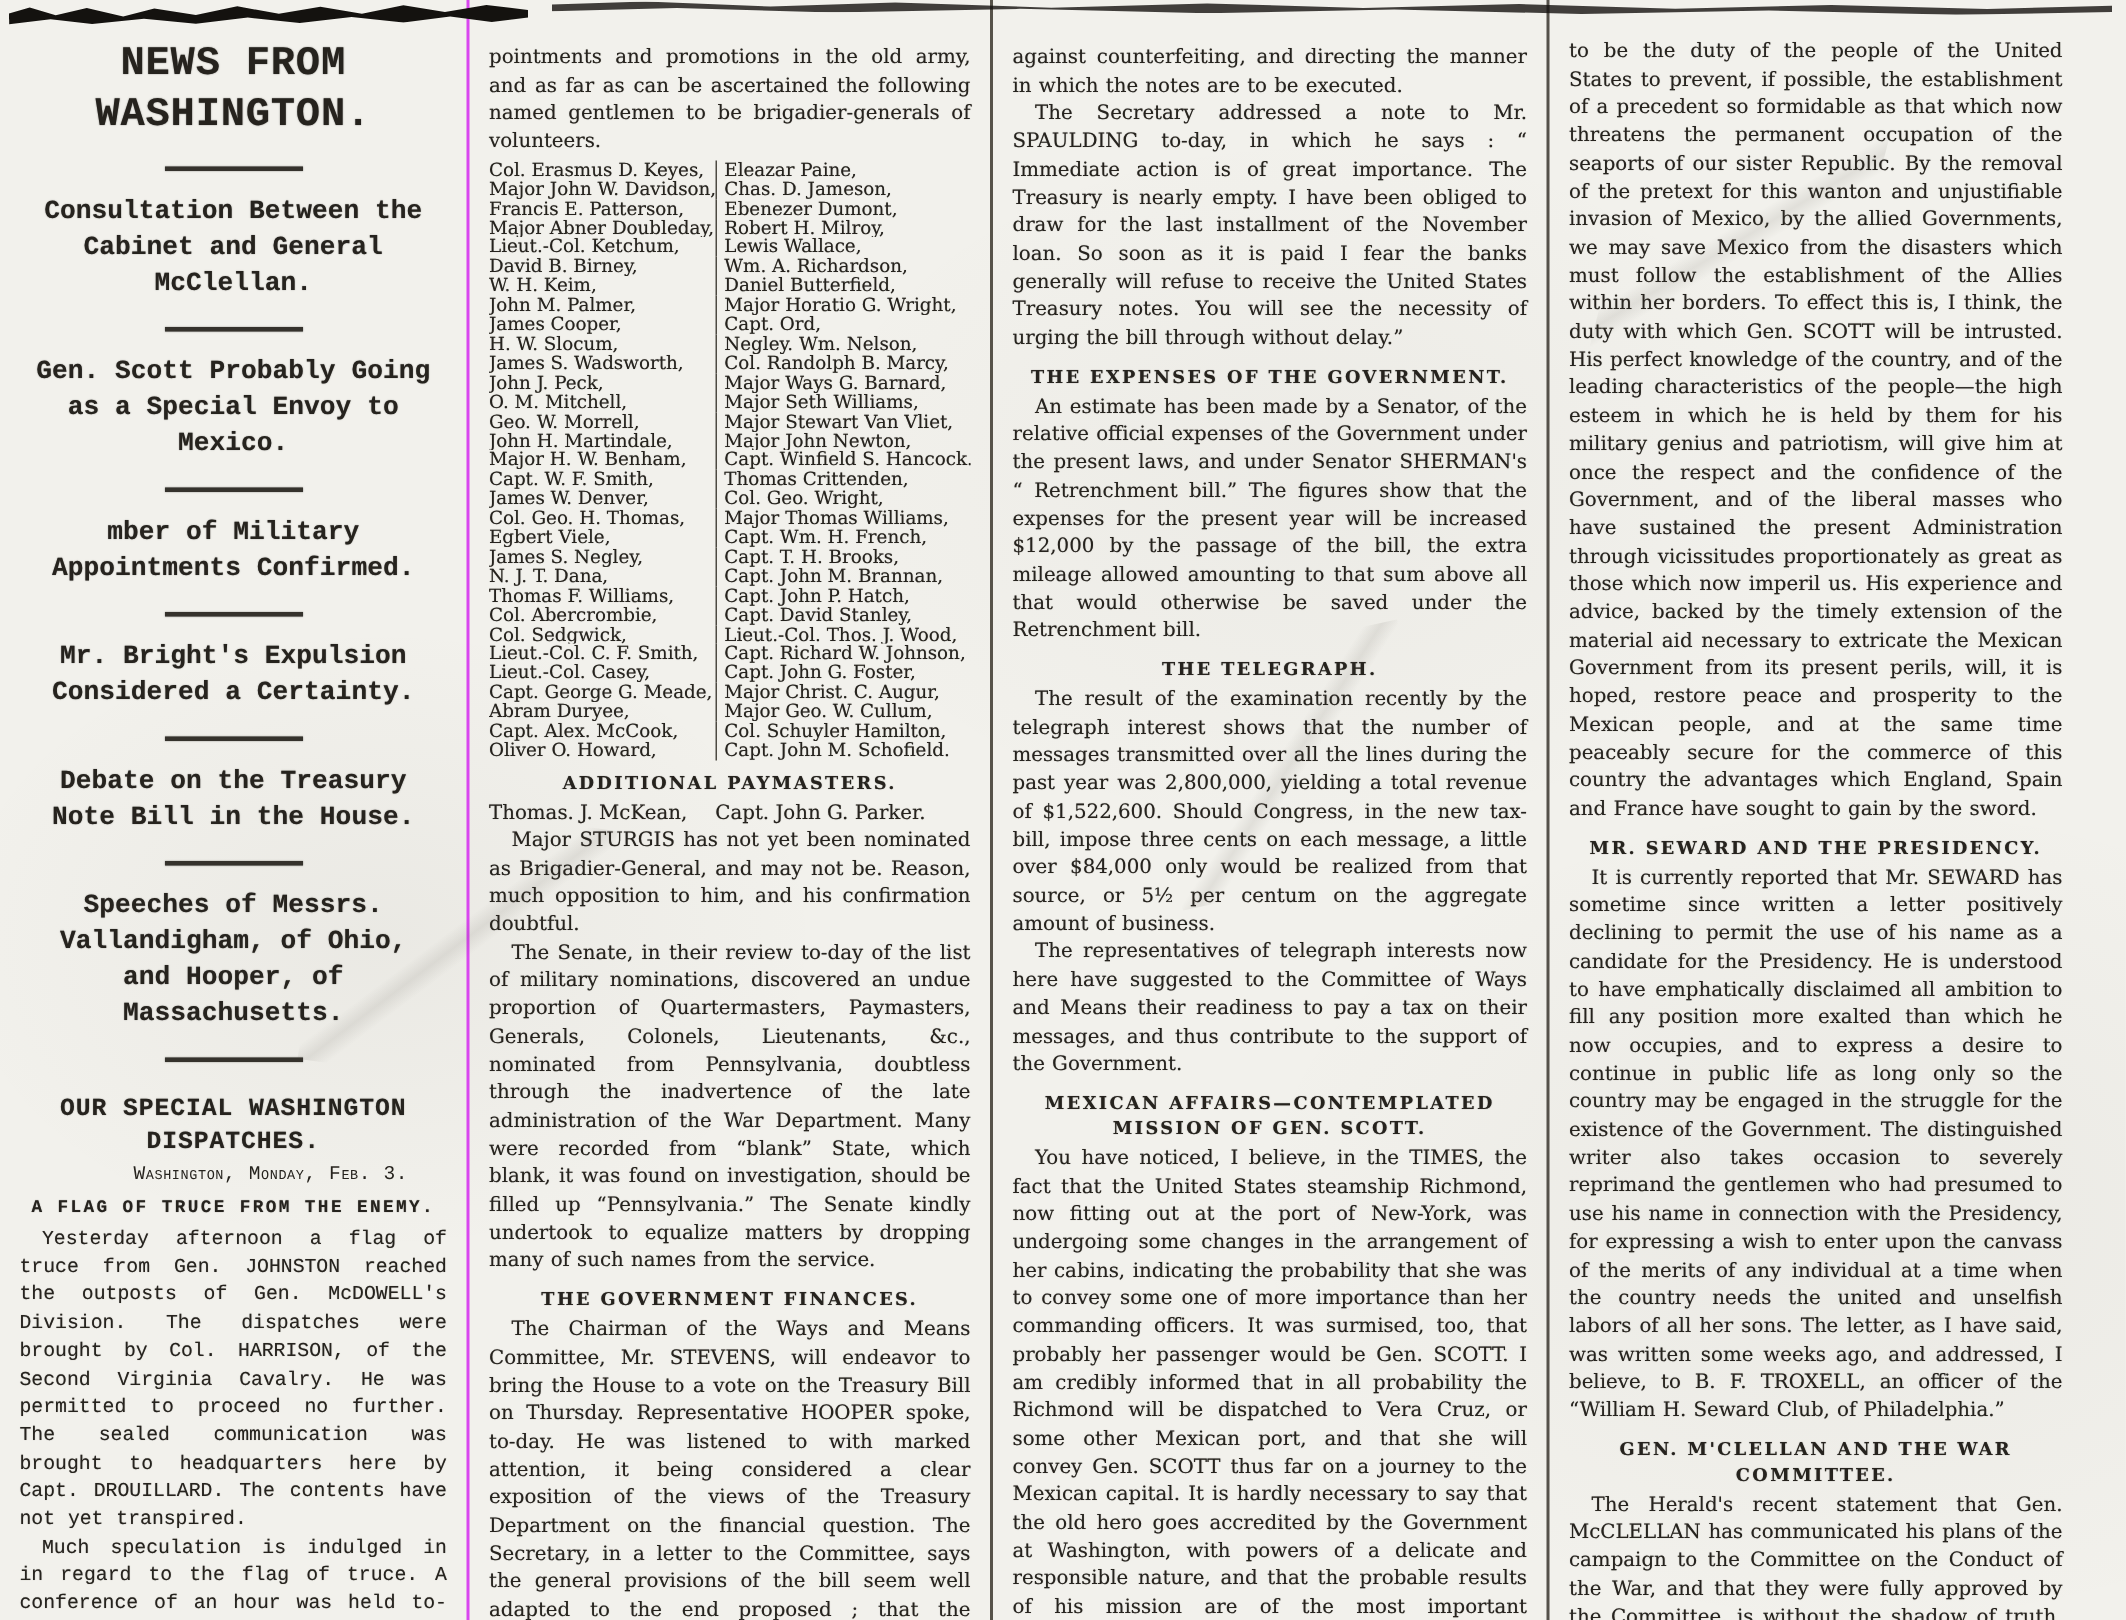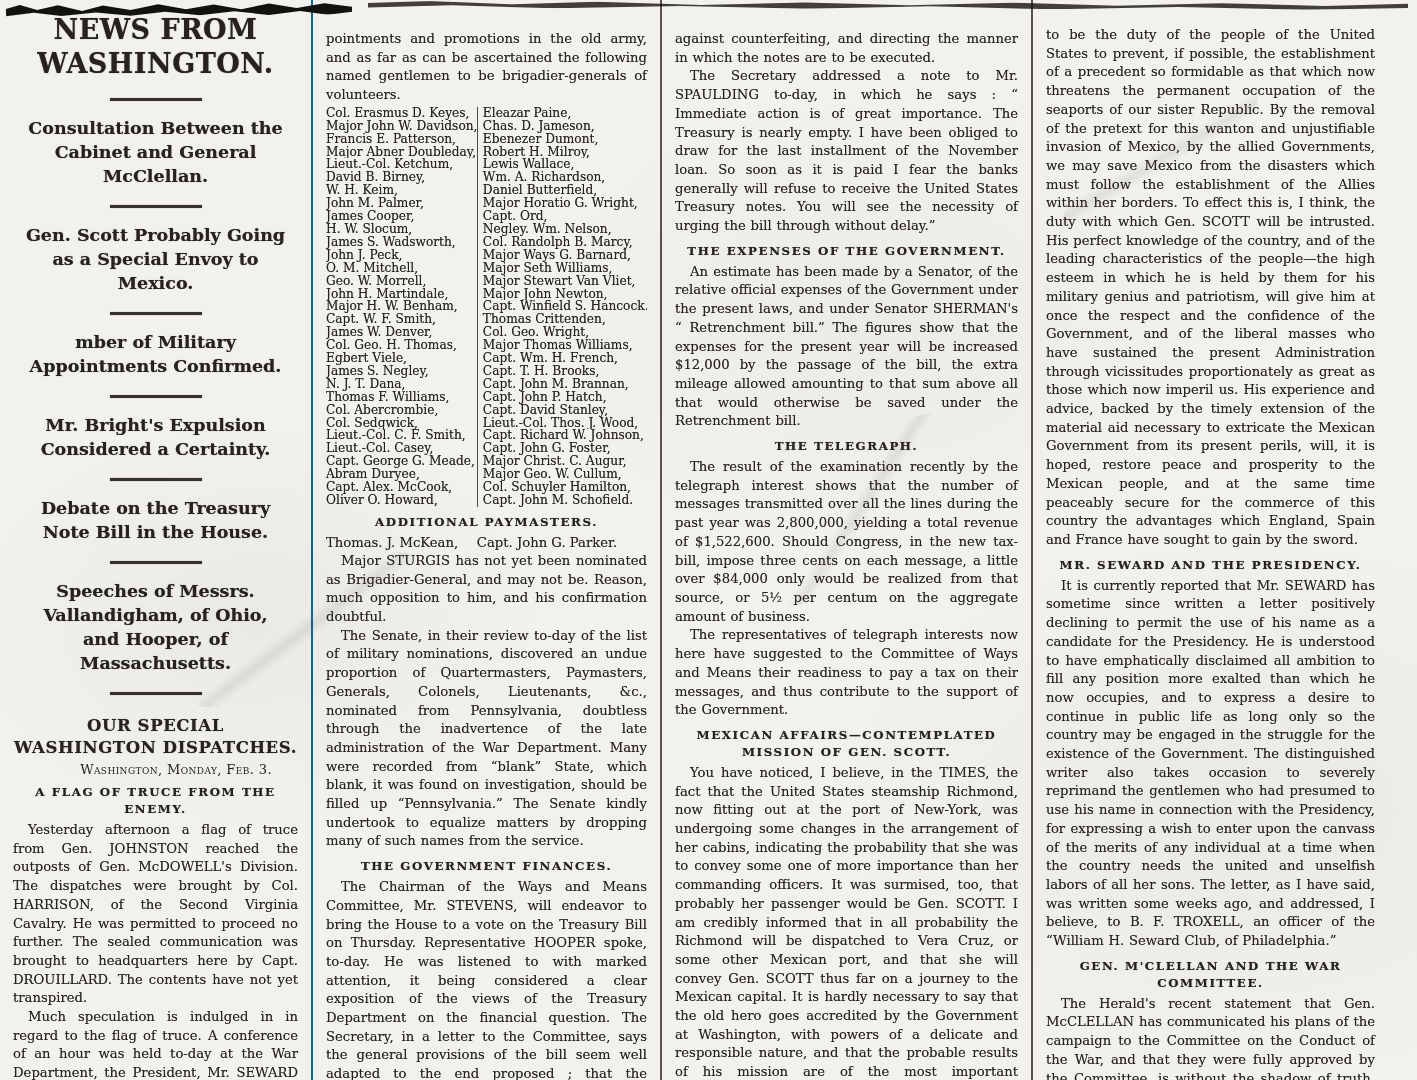--- a/index.html
+++ b/index.html
@@ -8,22 +8,22 @@
     background:
       radial-gradient(ellipse 420px 300px at 18% 58%, rgba(90,85,75,.05), transparent 70%),
       radial-gradient(ellipse 500px 340px at 62% 30%, rgba(90,85,75,.04), transparent 70%),
       radial-gradient(ellipse 600px 400px at 88% 75%, rgba(90,85,75,.05), transparent 70%),
       #f2f1ec;
     font-family:"DejaVu Serif","Liberation Serif",serif;
     color:#26231e;
   }
   .page{position:absolute;inset:0;display:flex;}
   .col{box-sizing:border-box;height:1080px;overflow:hidden;padding:10px 13px 0 13px;}
-  .col1{width:311px;padding-top:7px;}
-  .col2{width:349px;border-left:2px solid #0369a1;padding-top:30px;}
+  .col1{width:311px;padding-top:20px;font-family:Liberation Mono, monospace;}
+  .col2{width:349px;border-left:2px solid #d946ef;padding-top:30px;}
   .col3{width:371px;border-left:2px solid #57534a;padding-top:30px;}
   .col4{width:357px;border-left:2px solid #55514a;padding-top:26px;}
 
   
   .torn-bar{position:absolute;z-index:3;background:#14120f;}
   .torn-bar.a{left:6px;top:3px;width:346px;height:13px;transform:rotate(-.5deg);
     clip-path:polygon(0 35%,4% 5%,9% 45%,15% 10%,22% 55%,28% 15%,36% 50%,44% 8%,52% 48%,60% 14%,68% 52%,76% 10%,84% 46%,92% 12%,100% 40%,100% 78%,93% 100%,85% 70%,76% 98%,66% 68%,56% 96%,46% 66%,36% 95%,26% 68%,16% 92%,8% 66%,0 90%);}
   .torn-bar.b{left:368px;top:2px;width:1040px;height:7px;opacity:.8;transform:rotate(.12deg);
     clip-path:polygon(0 30%,6% 0,14% 45%,22% 5%,32% 50%,42% 8%,52% 46%,62% 6%,72% 48%,82% 8%,92% 44%,100% 10%,100% 70%,90% 100%,78% 62%,66% 100%,54% 60%,42% 100%,30% 62%,18% 100%,8% 60%,0 95%);}
   .crease{position:absolute;z-index:2;pointer-events:none;background:linear-gradient(135deg,transparent 46%,rgba(70,65,55,.10) 50%,transparent 54%);}

